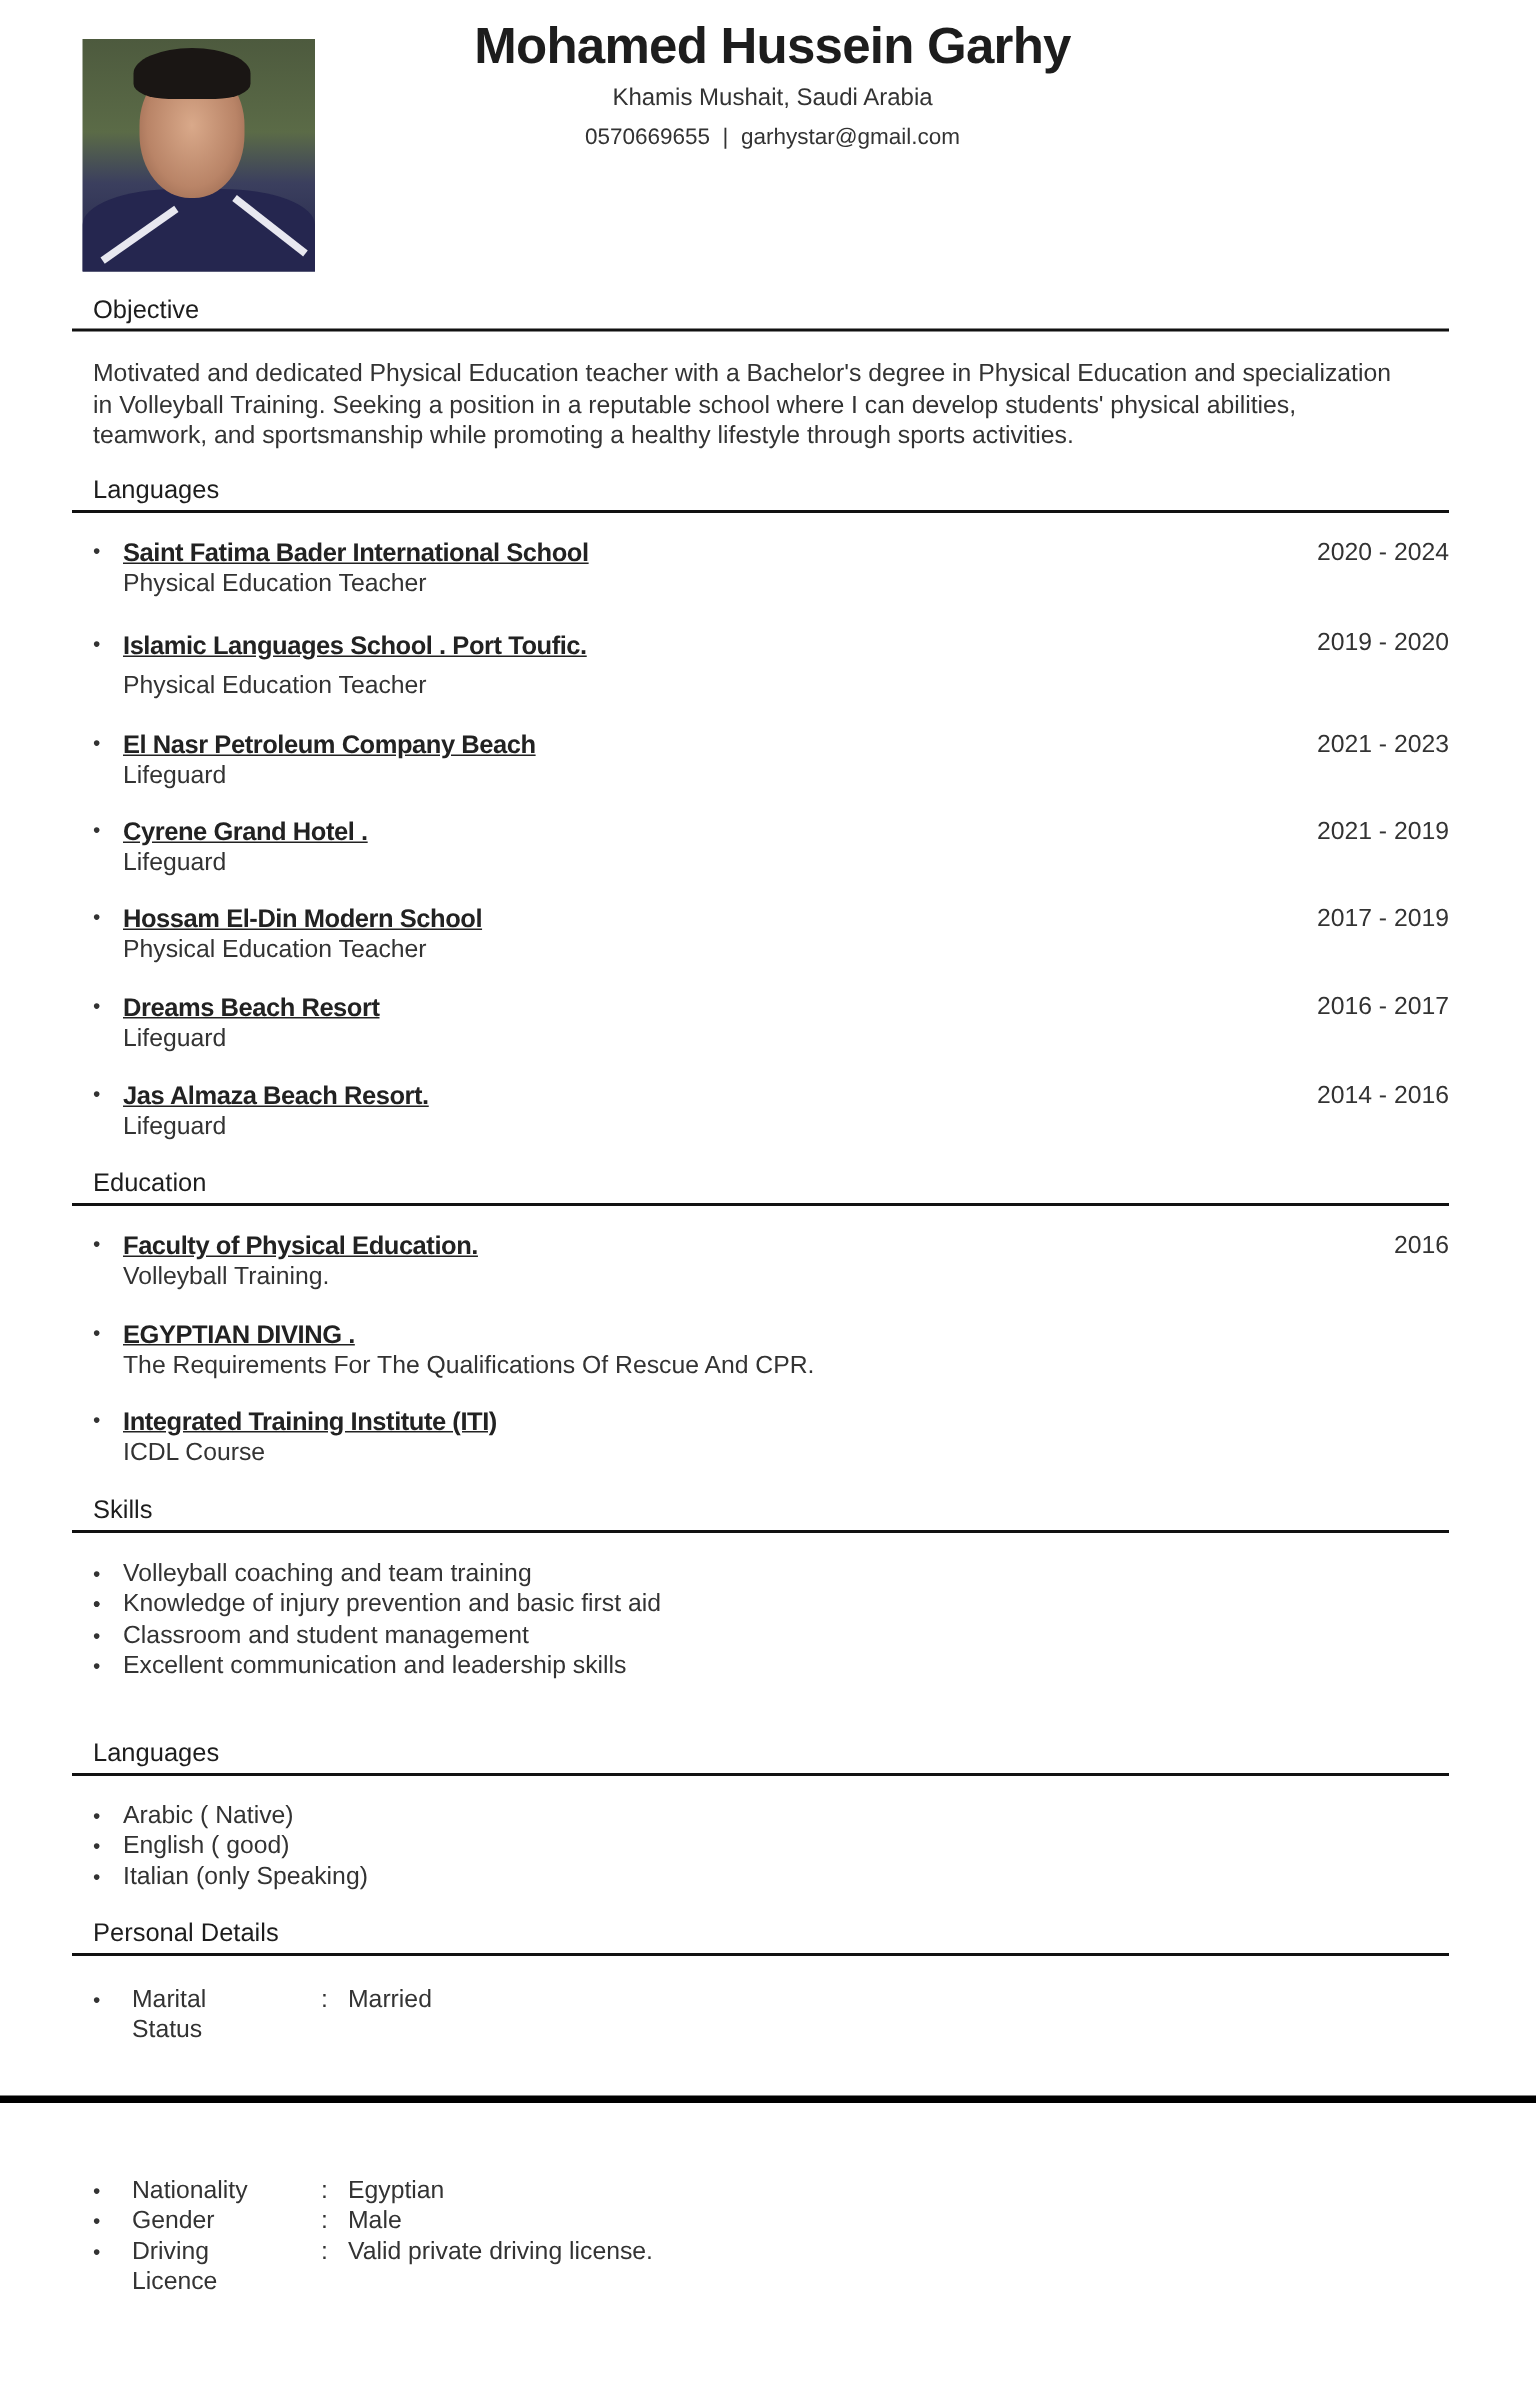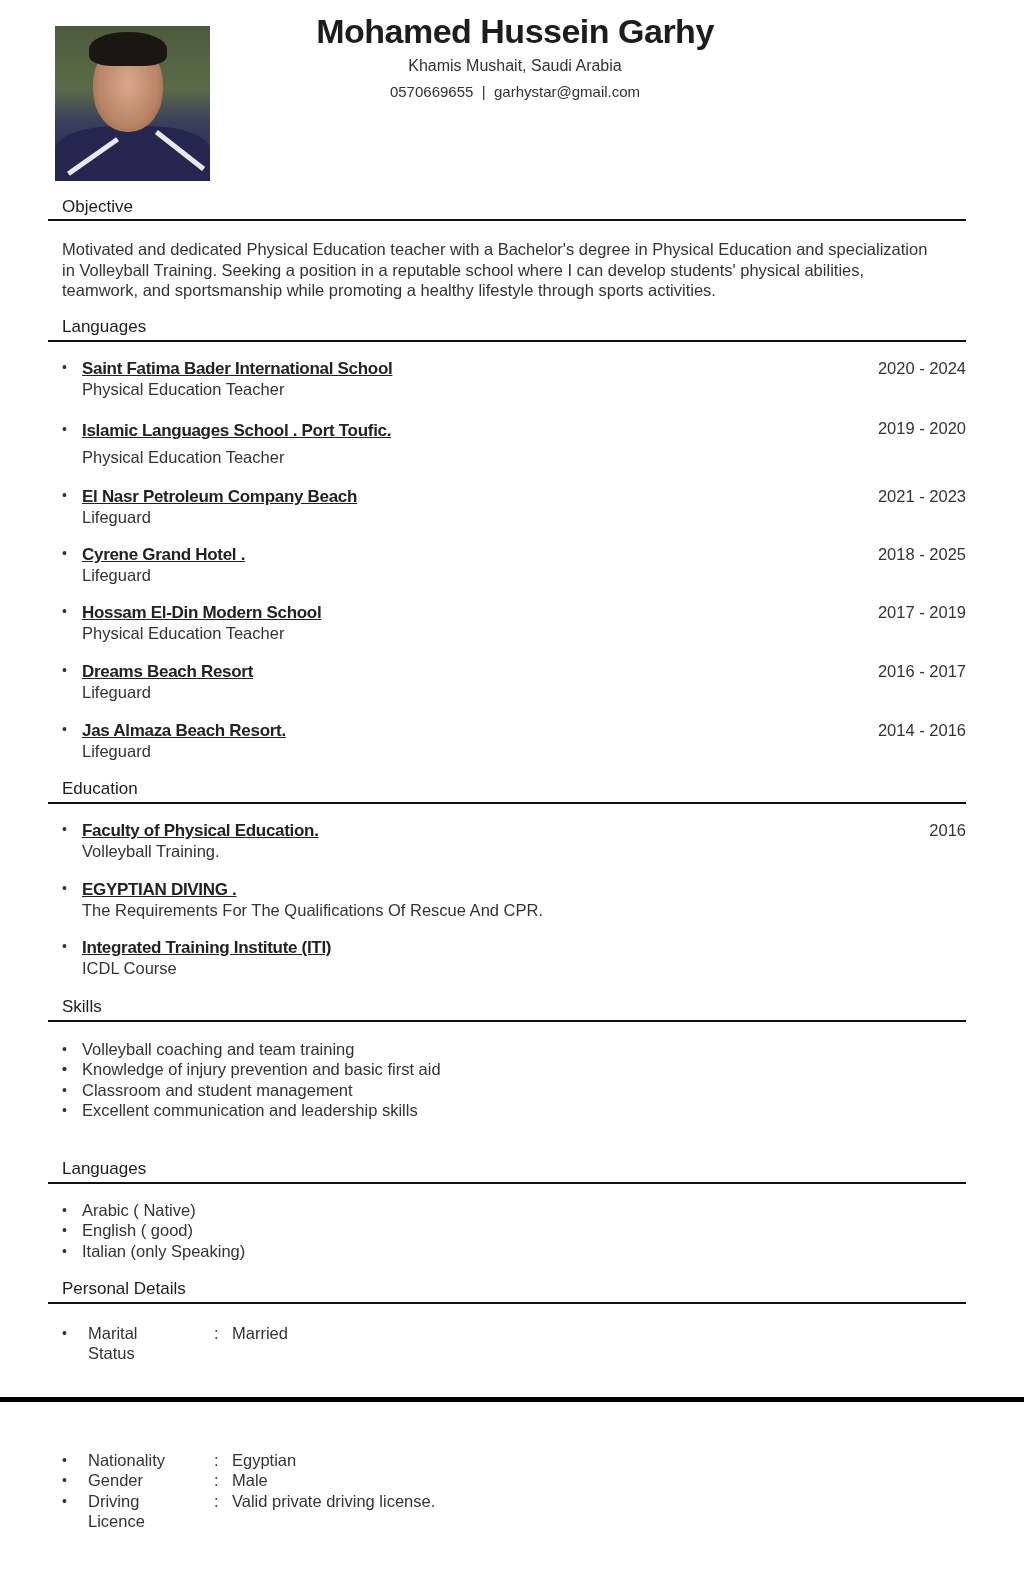--- a/index.html
+++ b/index.html
@@ -101,21 +101,21 @@
 <div class="entry" style="top:487px">
   <span class="bullet">•</span>
   <span class="title">El Nasr Petroleum Company Beach</span>
   <span class="sub" style="top:21px">Lifeguard</span>
   <span class="date">2021 - 2023</span>
 </div>
 <div class="entry" style="top:545px">
   <span class="bullet">•</span>
   <span class="title">Cyrene Grand Hotel .</span>
   <span class="sub" style="top:21px">Lifeguard</span>
-  <span class="date">2018 - 2025</span>
+  <span class="date">2021 - 2019</span>
 </div>
 <div class="entry" style="top:603px">
   <span class="bullet">•</span>
   <span class="title">Hossam El-Din Modern School</span>
   <span class="sub" style="top:21px">Physical Education Teacher</span>
   <span class="date">2017 - 2019</span>
 </div>
 <div class="entry" style="top:662px">
   <span class="bullet">•</span>
   <span class="title">Dreams Beach Resort</span>

